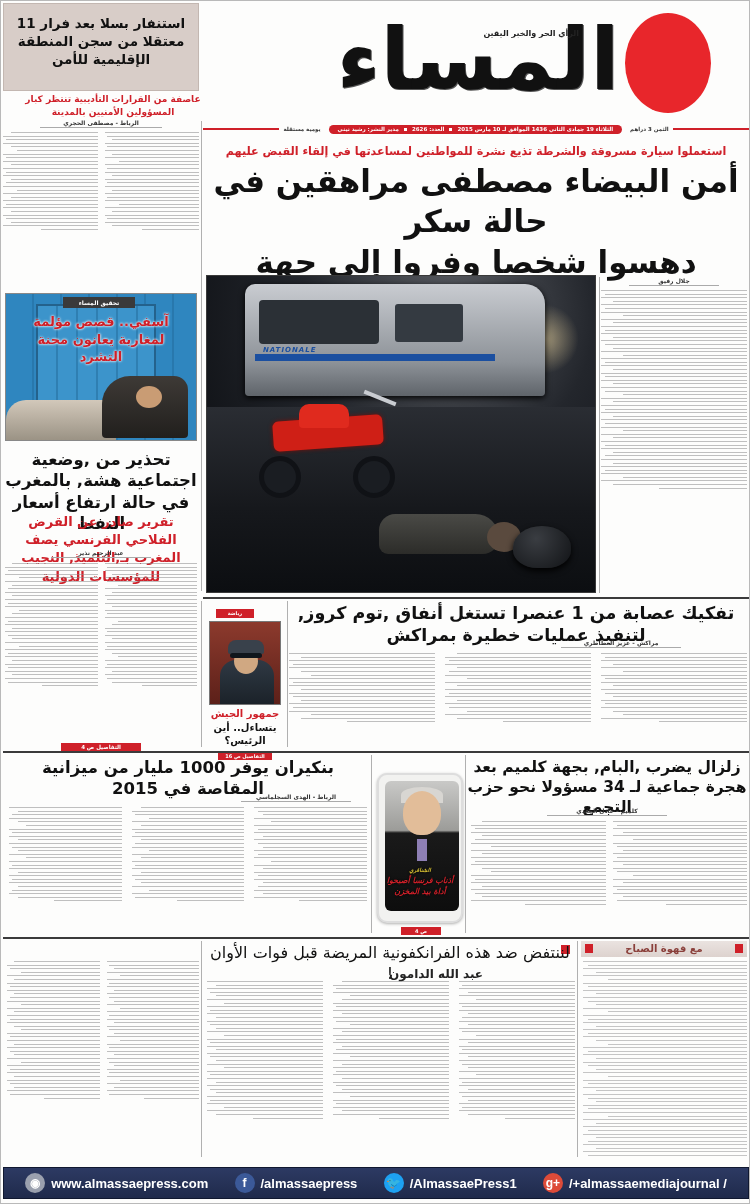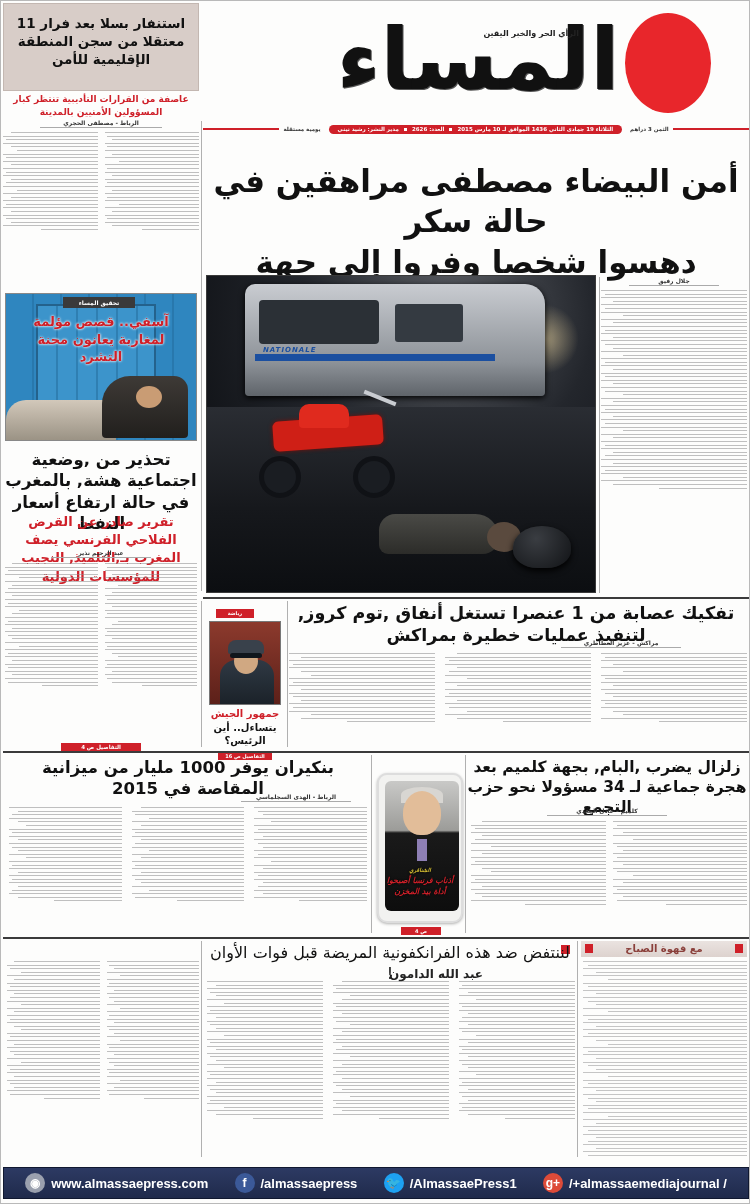--- a/index.html
+++ b/index.html
@@ -57,21 +57,21 @@
     background: #d8cdc8;
     border: 1px solid #c3b7b1;
   }
   #teaser-top .t {
     font-size: 13.5px;
     padding: 10px 4px 0;
     line-height: 1.35;
   }
   #teaser-sub {
     position: absolute;
-    left: 2px; top: 92px;
+    left: 14px; top: 92px;
     width: 196px;
     font-size: 9px;
     text-align: center;
     line-height: 1.45;
     color: #cf2029;
     font-weight: bold;
   }
 
   
   #masthead {
@@ -881,20 +881,21 @@
       <span>الثلاثاء 19 جمادى الثاني 1436 الموافق لـ 10 مارس 2015</span>
       <span class="sqr"></span>
       <span>العدد: 2626</span>
       <span class="sqr"></span>
       <span>مدير النشر: رشيد نيني</span>
     </div>
     <div class="edge-label">يومية مستقلة</div>
     <div class="sideline"></div>
   </div>
 
+  <div id="lead-kicker">استعملوا سيارة مسروقة والشرطة تذيع نشرة للمواطنين لمساعدتها في إلقاء القبض عليهم</div>
   <div id="lead-headline">
     <div>أمن البيضاء مصطفى مراهقين في حالة سكر</div>
     <div>دهسوا شخصا وفروا إلى جهة مجهولة</div>
   </div>
 
   <div id="lead-photo">
     <div class="sky"></div>
     <div class="ground"></div>
     <div class="light"></div>
     <div class="van">

